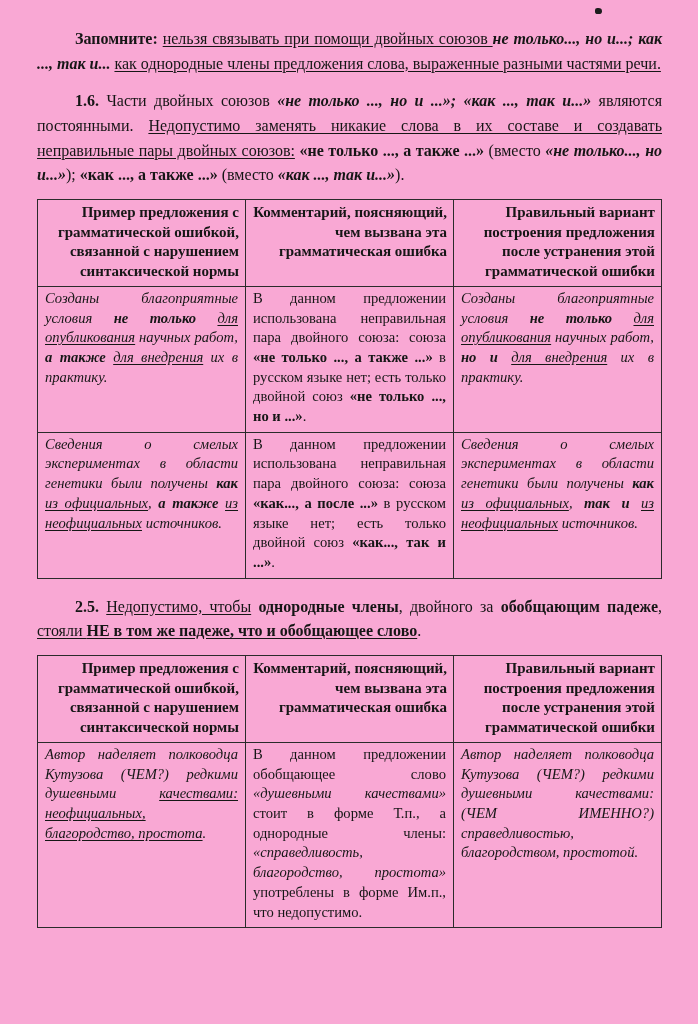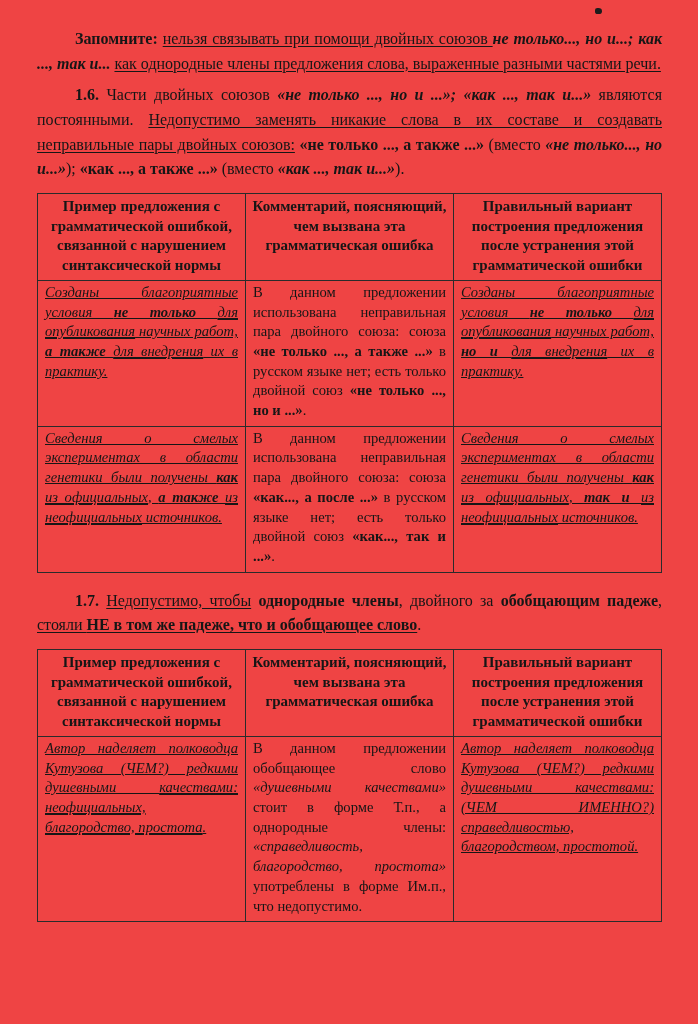--- a/index.html
+++ b/index.html
@@ -5,57 +5,57 @@
   html, body { margin: 0; padding: 0; }
   body {
     width: 698px; height: 1024px;
     background: #f3f3f1;
     font-family: "Liberation Serif", serif;
   }
   .page {
     position: relative;
     width: 698px; height: 1024px;
     box-sizing: border-box;
-    background: #ef4444;
+    background: #f9a8d4;
     color: #161616;
     padding: 27px 36px 0 37px;
     overflow: hidden;
   }
   .para {
     margin: 0;
     text-align: justify;
     text-indent: 38px;
     font-size: 16px;
     line-height: 1.54;
   }
-  .para.mt { margin-top: 7px; }
+  .para.mt { margin-top: 13px; }
   .grammar-table {
     width: 100%;
     border-collapse: collapse;
     table-layout: fixed;
     margin-top: 11px;
   }
   .grammar-table th, .grammar-table td {
     border: 1.6px solid #2b2b2b;
     vertical-align: top;
   }
   .grammar-table th {
     font-size: 15px;
     line-height: 1.32;
     font-weight: bold;
-    text-align: center;
+    text-align: right;
     padding: 3px 6px 4px;
   }
   .grammar-table td {
     font-size: 14.6px;
     line-height: 1.35;
     text-align: justify;
     padding: 2px 7px 5px;
   }
-  td.example { font-style: italic; text-decoration: underline; }
+  td.example { font-style: italic; }
   .b { font-weight: bold; }
   .i { font-style: italic; }
   .u { text-decoration: underline; text-underline-offset: 2px; }
   .page-number {
     position: absolute;
     left: 0; right: 0;
     top: 954px;
     text-align: center;
     font-size: 15px;
     letter-spacing: 1px;
@@ -94,21 +94,21 @@
         <td class="example"><span>Созданы благоприятные условия </span><span class="b">не только </span><span class="u">для опубликования</span><span> научных работ, </span><span class="b">но и </span><span class="u">для внедрения</span><span> их в практику.</span></td>
       </tr>
       <tr>
         <td class="example"><span>Сведения о смелых экспериментах в области генетики были получены </span><span class="b">как </span><span class="u">из официальных</span><span>, </span><span class="b">а также </span><span class="u">из неофициальных</span><span> источников.</span></td>
         <td><span>В данном предложении использована неправильная пара двойного союза: союза </span><span class="b">«как..., а после ...»</span><span> в русском языке нет; есть только двойной союз </span><span class="b">«как..., так и ...»</span><span>.</span></td>
         <td class="example"><span>Сведения о смелых экспериментах в области генетики были получены </span><span class="b">как </span><span class="u">из официальных</span><span>, </span><span class="b">так и </span><span class="u">из неофициальных</span><span> источников.</span></td>
       </tr>
     </tbody>
   </table>
 
-  <p class="para" style="margin-top:16px"><span class="b">1.7. </span><span class="u">Недопустимо, чтобы</span><span> </span><span class="b">однородные члены</span><span>, двойного за </span><span class="b">обобщающим падеже</span><span>, </span><span class="u">стояли </span><span class="b u">НЕ в том же падеже, что и обобщающее слово</span><span>.</span></p>
+  <p class="para" style="margin-top:16px"><span class="b">2.5. </span><span class="u">Недопустимо, чтобы</span><span> </span><span class="b">однородные члены</span><span>, двойного за </span><span class="b">обобщающим падеже</span><span>, </span><span class="u">стояли </span><span class="b u">НЕ в том же падеже, что и обобщающее слово</span><span>.</span></p>
 
   <table class="grammar-table">
     <thead>
       <tr>
         <th>Пример предложения с грамматической ошибкой, связанной с нарушением синтаксической нормы</th>
         <th>Комментарий, поясняющий, чем вызвана эта грамматическая ошибка</th>
         <th>Правильный вариант построения предложения после устранения этой грамматической ошибки</th>
       </tr>
     </thead>
     <tbody>

